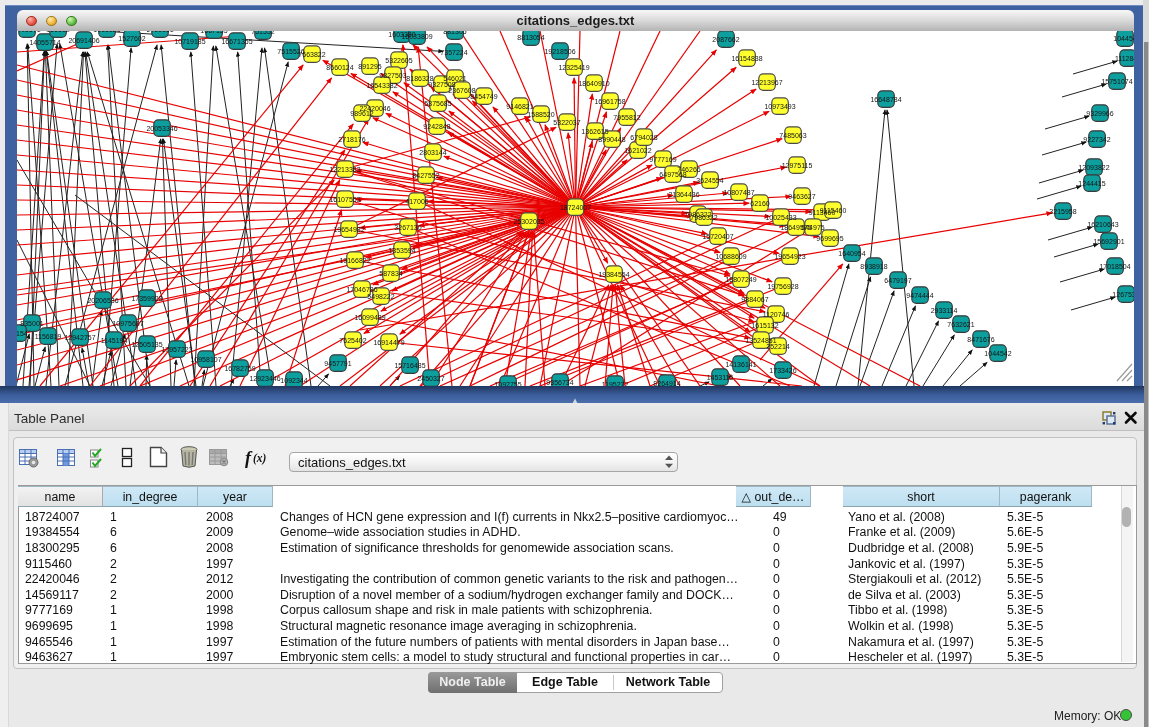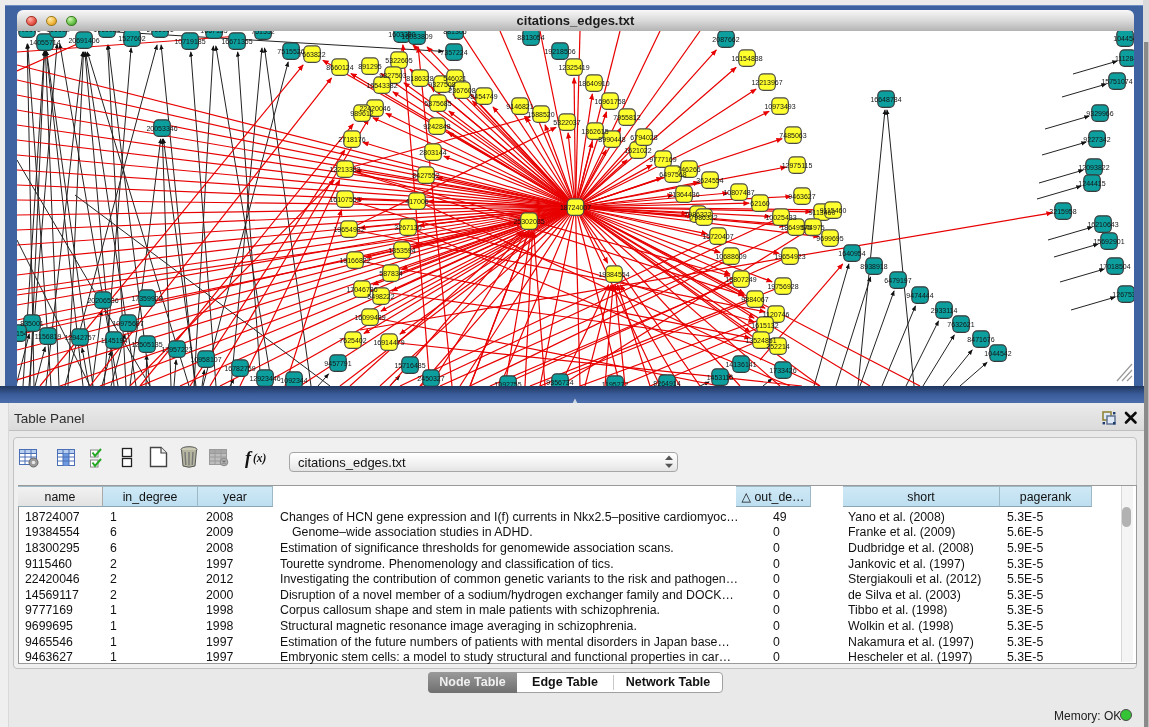--- a/index.html
+++ b/index.html
@@ -661,39 +661,38 @@
       <span style="left:206px">2008</span>
       <span style="left:280px">Changes of HCN gene expression and I(f) currents in Nkx2.5–positive cardiomyoc…</span>
       <span style="left:773px">49</span>
       <span style="left:848px">Yano et al. (2008)</span>
       <span style="left:1007px">5.3E-5</span>
     </div>
     <div class="trow" style="top:524.1px">
 <span style="left:25px">19384554</span>
       <span style="left:110px">6</span>
       <span style="left:206px">2009</span>
-      <span style="left:292px">Genome–wide association studies in ADHD.</span>
+      <span style="left:280px">Genome–wide association studies in ADHD.</span>
       <span style="left:773px">0</span>
       <span style="left:848px">Franke et al. (2009)</span>
       <span style="left:1007px">5.6E-5</span>
     </div>
     <div class="trow" style="top:539.8px">
 <span style="left:25px">18300295</span>
       <span style="left:110px">6</span>
       <span style="left:206px">2008</span>
       <span style="left:280px">Estimation of significance thresholds for genomewide association scans.</span>
       <span style="left:773px">0</span>
       <span style="left:848px">Dudbridge et al. (2008)</span>
       <span style="left:1007px">5.9E-5</span>
     </div>
     <div class="trow" style="top:555.5px">
 <span style="left:25px">9115460</span>
       <span style="left:110px">2</span>
       <span style="left:206px">1997</span>
-      <span style="left:280px">Tourette syndrome. Phenomenology and classification of tics.</span>
       <span style="left:773px">0</span>
       <span style="left:848px">Jankovic et al. (1997)</span>
       <span style="left:1007px">5.3E-5</span>
     </div>
     <div class="trow" style="top:571.1px">
 <span style="left:25px">22420046</span>
       <span style="left:110px">2</span>
       <span style="left:206px">2012</span>
       <span style="left:280px">Investigating the contribution of common genetic variants to the risk and pathogen…</span>
       <span style="left:773px">0</span>
@@ -706,21 +705,21 @@
       <span style="left:206px">2000</span>
       <span style="left:280px">Disruption of a novel member of a sodium/hydrogen exchanger family and DOCK…</span>
       <span style="left:773px">0</span>
       <span style="left:848px">de Silva et al. (2003)</span>
       <span style="left:1007px">5.3E-5</span>
     </div>
     <div class="trow" style="top:602.4px">
 <span style="left:25px">9777169</span>
       <span style="left:110px">1</span>
       <span style="left:206px">1998</span>
-      <span style="left:280px">Corpus callosum shape and stem in male patients with schizophrenia.</span>
+      <span style="left:280px">Corpus callosum shape and risk in male patients with schizophrenia.</span>
       <span style="left:773px">0</span>
       <span style="left:848px">Tibbo et al. (1998)</span>
       <span style="left:1007px">5.3E-5</span>
     </div>
     <div class="trow" style="top:618.0px">
 <span style="left:25px">9699695</span>
       <span style="left:110px">1</span>
       <span style="left:206px">1998</span>
       <span style="left:280px">Structural magnetic resonance image averaging in schizophrenia.</span>
       <span style="left:773px">0</span>

